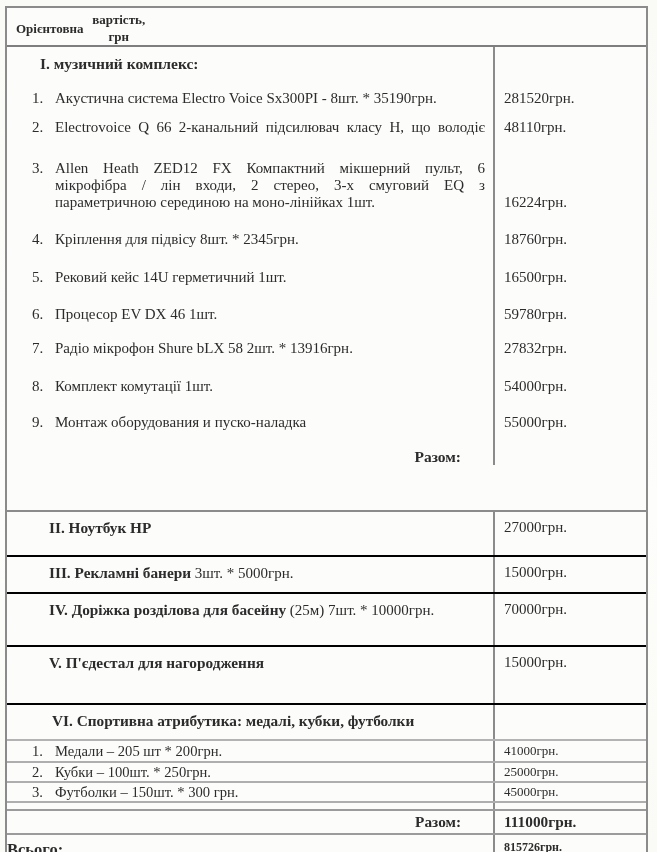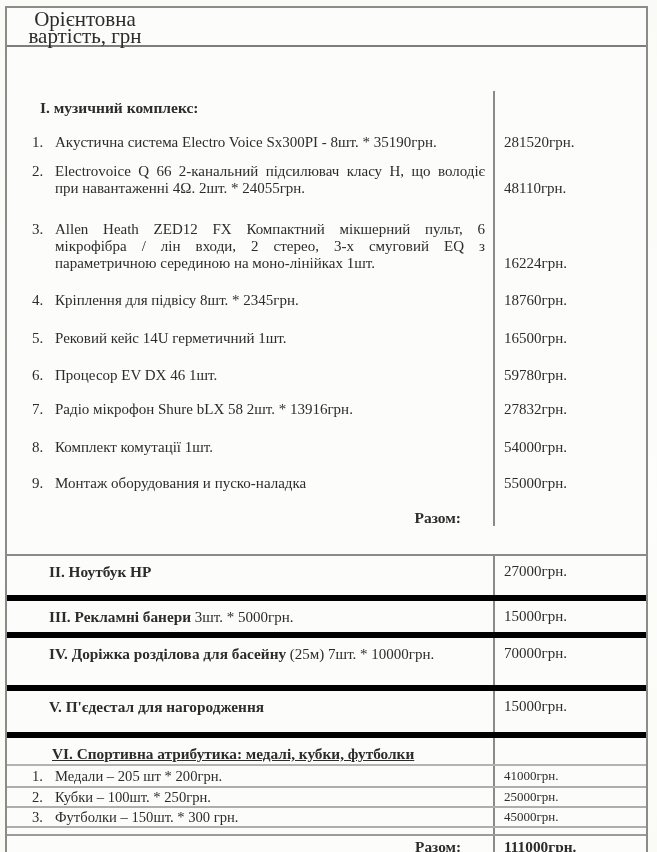--- a/index.html
+++ b/index.html
@@ -14,47 +14,47 @@
     border:2px solid #8b8b8b; box-sizing:border-box; background:#fcfcfa;
   }
   .row { display:flex; box-sizing:border-box; }
   .cl { width:488px; box-sizing:border-box; border-right:2px solid #8b8b8b; }
   .cr { width:151px; box-sizing:border-box; padding-left:9px; padding-right:4px; }
 
   
   .hrow { height:39px; border-bottom:2px solid #7e7e7e; }
   .hleft { display:flex; justify-content:center; align-items:flex-start; padding-top:6px;
            font-weight:bold; font-size:15.5px; letter-spacing:0.3px; }
-  .hright { display:flex; flex-direction:column; align-items:center; padding-top:3px;
-            font-weight:normal; font-size:21px; line-height:17px; text-align:center; }
-
-  
-  .sec1 { border-bottom:2px solid #8b8b8b; height:463px; overflow:hidden;margin-top:44px; }
+  .hright { display:flex; flex-direction:row; align-items:center; padding-top:3px;
+            font-weight:bold; font-size:13px; line-height:17px; text-align:center; }
+
+  
+  .sec1 { border-bottom:2px solid #8b8b8b; height:463px; overflow:hidden; }
   .s1t { padding-top:8px; padding-left:33px; font-weight:bold; font-size:15.5px; line-height:17px; }
   .item .cl { display:flex; align-items:flex-start; padding-left:25px; padding-right:8px;
               font-size:15px; line-height:17px; }
   .item .num { width:23px; flex-shrink:0; }
   .item .itxt { flex:1; }
   .item .cr { display:flex; align-items:flex-end; font-size:15px; line-height:17px; }
   .jl { text-align:justify; text-align-last:justify; }
   .pt12{padding-top:12px}.pt17{padding-top:17px}.pt18{padding-top:18px}.pt19{padding-top:19px}
   .pt20{padding-top:20px}.pt21{padding-top:21px}.pt24{padding-top:24px}
   .trow .cl { padding-top:17px; text-align:right; padding-right:32px; font-weight:bold;
               font-size:15.5px; line-height:17px; }
   .trow .cr { padding-top:17px; font-weight:bold; font-size:15.5px; line-height:17px; }
 
   
-  .srow { border-bottom:6px solid #000000; }
+  .srow { border-bottom:2px solid #000000; }
   .srow .cl { padding-top:7px; padding-left:42px; padding-right:8px; font-size:15px; line-height:17px; }
   .srow .cr { padding-top:7px; font-size:15px; line-height:17px; }
   .srow .b { font-weight:bold; font-size:15.3px; }
-  .r2{height:45px}.r3{height:37px}.r4{height:53px}.r5{height:47px}
-
-  
-  .r6h { height:28px; border-bottom:2px solid #b3b3b3;text-decoration:underline; }
+  .r2{height:45px}.r3{height:37px}.r4{height:53px}.r5{height:58px}
+
+  
+  .r6h { height:36px; border-bottom:2px solid #b3b3b3; }
   .s6t { padding-top:7px; padding-left:45px; font-weight:bold; font-size:15.3px; line-height:17px; }
   .vrow { border-bottom:2px solid #aeaeae; }
   .v1{height:22px}.v2{height:20px}.v3{height:20px}
   .vrow .cl { display:flex; align-items:center; padding-left:25px; font-size:14.6px; }
   .vrow .num { width:23px; flex-shrink:0; }
   .vrow .cr { display:flex; align-items:center; font-size:13px; }
   .blank { height:8px; border-bottom:2px solid #9b9b9b; }
   .t6row { height:24px; border-bottom:2px solid #9b9b9b; }
   .t6row .cl { display:flex; justify-content:flex-end; align-items:center; padding-right:32px;
                font-weight:bold; font-size:15.3px; }
@@ -89,21 +89,20 @@
           <div class="itxt">Акустична система Electro Voice Sx300PI -  8шт. * 35190грн.</div>
         </div>
         <div class="cr">281520грн.</div>
       </div>
 
       <div class="row item">
         <div class="cl pt12">
           <span class="num">2.</span>
           <div class="itxt">
             <div class="jl">Electrovoice Q 66 2-канальний підсилювач класу Н, що володіє</div>
-            <div>при навантаженні 4Ω. 2шт. * 24055грн.</div>
           </div>
         </div>
         <div class="cr">48110грн.</div>
       </div>
 
       <div class="row item">
         <div class="cl pt24">
           <span class="num">3.</span>
           <div class="itxt">
             <div class="jl">Allen Heath ZED12 FX Компактний мікшерний пульт, 6</div>

